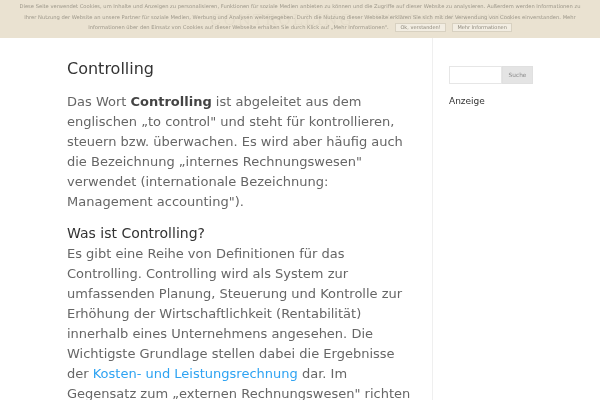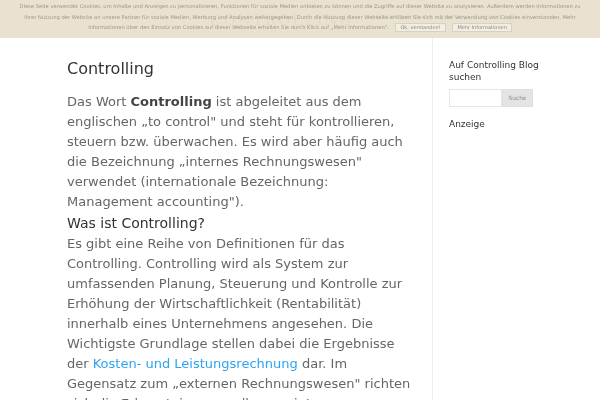--- a/index.html
+++ b/index.html
@@ -39,21 +39,21 @@
     }
     .main { position: absolute; left: 67px; top: 58px; width: 350px; }
     .sidebar { position: absolute; left: 449px; top: 60px; width: 90px; }
 
     h1.page-title { font-size: 16px; font-weight: normal; color: #333; line-height: 22px; margin-bottom: 12px; }
     h2 { font-size: 14px; font-weight: normal; color: #333; line-height: 20px; }
     p { font-size: 13px; line-height: 20px; color: #666; }
     p b { color: #444; font-weight: bold; }
     a.text-link { color: #2ea3f2; text-decoration: none; }
 
-    .h-was { margin-top: 1px; margin-bottom: 1px; }
+    .h-was { margin-top: 11px; margin-bottom: 1px; }
     .p-anz { margin-top: 14px; margin-left: 21px; }
     .h-haupt { margin-top: 37px; margin-bottom: 15px; }
 
     .sb-title { font-size: 9px; color: #333; line-height: 11.5px; }
     .search-row { display: flex; margin-top: 6px; height: 18px; }
     .search-input {
       width: 53px; height: 18px; border: 1px solid #e6e6e6; background: #fff;
       font-size: 6px; padding: 0 3px; font-family: "DejaVu Sans", sans-serif;
     }
     .search-btn {
@@ -93,19 +93,18 @@
   <h2 class="h-was">Was ist Controlling?</h2>
   <p><span>Es gibt eine Reihe von Definitionen für das Controlling. Controlling wird als System zur umfassenden Planung, Steuerung und Kontrolle zur Erhöhung der Wirtschaftlichkeit (Rentabilität) innerhalb eines Unternehmens angesehen. Die Wichtigste Grundlage stellen dabei die Ergebnisse der </span><a class="text-link">Kosten- und Leistungsrechnung</a><span> dar. Im Gegensatz zum „externen Rechnungswesen" richten sich die Erkenntnisse vor allem an interne Adressaten. Der Controller unterstützt die Geschäftsleitung und das Management bei der Findung, Formulierung und Erreichung der Unternehmensziele und bei der Initiierung von Maßnahmen zur Verbesserung der Wirtschaftlichkeit.</span></p>
 
   <p class="p-anz">Anzeigen</p>
 
   <h2 class="h-haupt">Hauptaufgaben</h2>
   <p>Die Hauptaufgaben des Controllings sind die Planung, Kontrolle, Steuerung und</p>
 </main>
 
 <aside class="sidebar">
-  <div class="sb-title">Auf Controlling Blog suchen</div>
   <div class="search-row">
     <input class="search-input" type="text" placeholder="" style="">
     <button class="search-btn">Suche</button>
   </div>
   <div class="sb-anzeige">Anzeige</div>
 </aside>
 
 </body></html>

